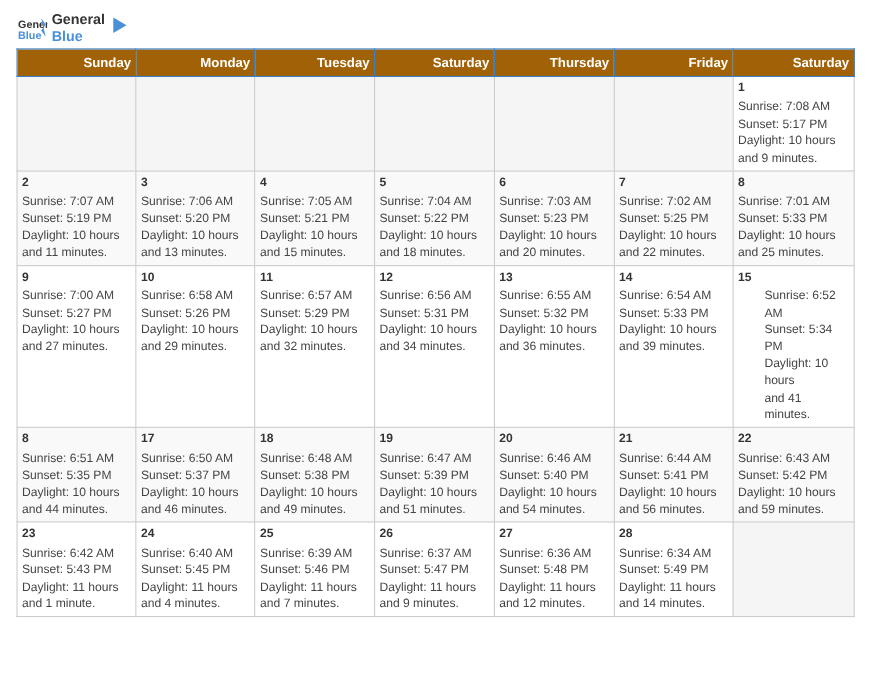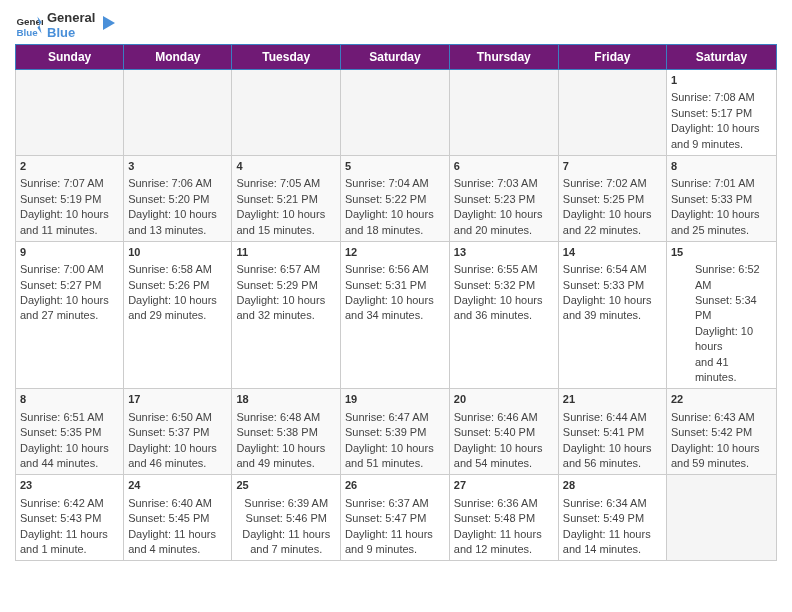--- a/index.html
+++ b/index.html
@@ -40,26 +40,26 @@
     .sub-title {
       font-size: 15px;
       color: #333;
     }
     .calendar {
       width: 100%;
       border-collapse: collapse;
       font-size: 10px;
     }
     .calendar thead tr th {
-      background: #701a75;
+      background: #a16207;
       color: #fff;
       font-size: 12px;
       font-weight: bold;
       padding: 5px 4px;
-      text-align: center;
+      text-align: right;
       border: 1px solid #3a7fc1;
     }
     .calendar tbody tr td {
       border: 1px solid #ccc;
       vertical-align: top;
       padding: 3px 4px;
       width: 113px;
       height: 80px;
       background: #fff;
       font-size: 9.5px;
@@ -301,21 +301,21 @@
           </td>
           <td>
             <span class="day-number">24</span>
             <div class="day-info" style="white-space: pre-line;">Sunrise: 6:40 AM
 Sunset: 5:45 PM
 Daylight: 11 hours
 and 4 minutes.</div>
           </td>
           <td>
             <span class="day-number">25</span>
-            <div class="day-info" style="white-space: pre-line; text-align: center;">Sunrise: 6:39 AM
+            <div class="day-info" style="white-space: pre-line;">Sunrise: 6:39 AM
 Sunset: 5:46 PM
 Daylight: 11 hours
 and 7 minutes.</div>
           </td>
           <td>
             <span class="day-number">26</span>
             <div class="day-info" style="white-space: pre-line;">Sunrise: 6:37 AM
 Sunset: 5:47 PM
 Daylight: 11 hours
 and 9 minutes.</div>

